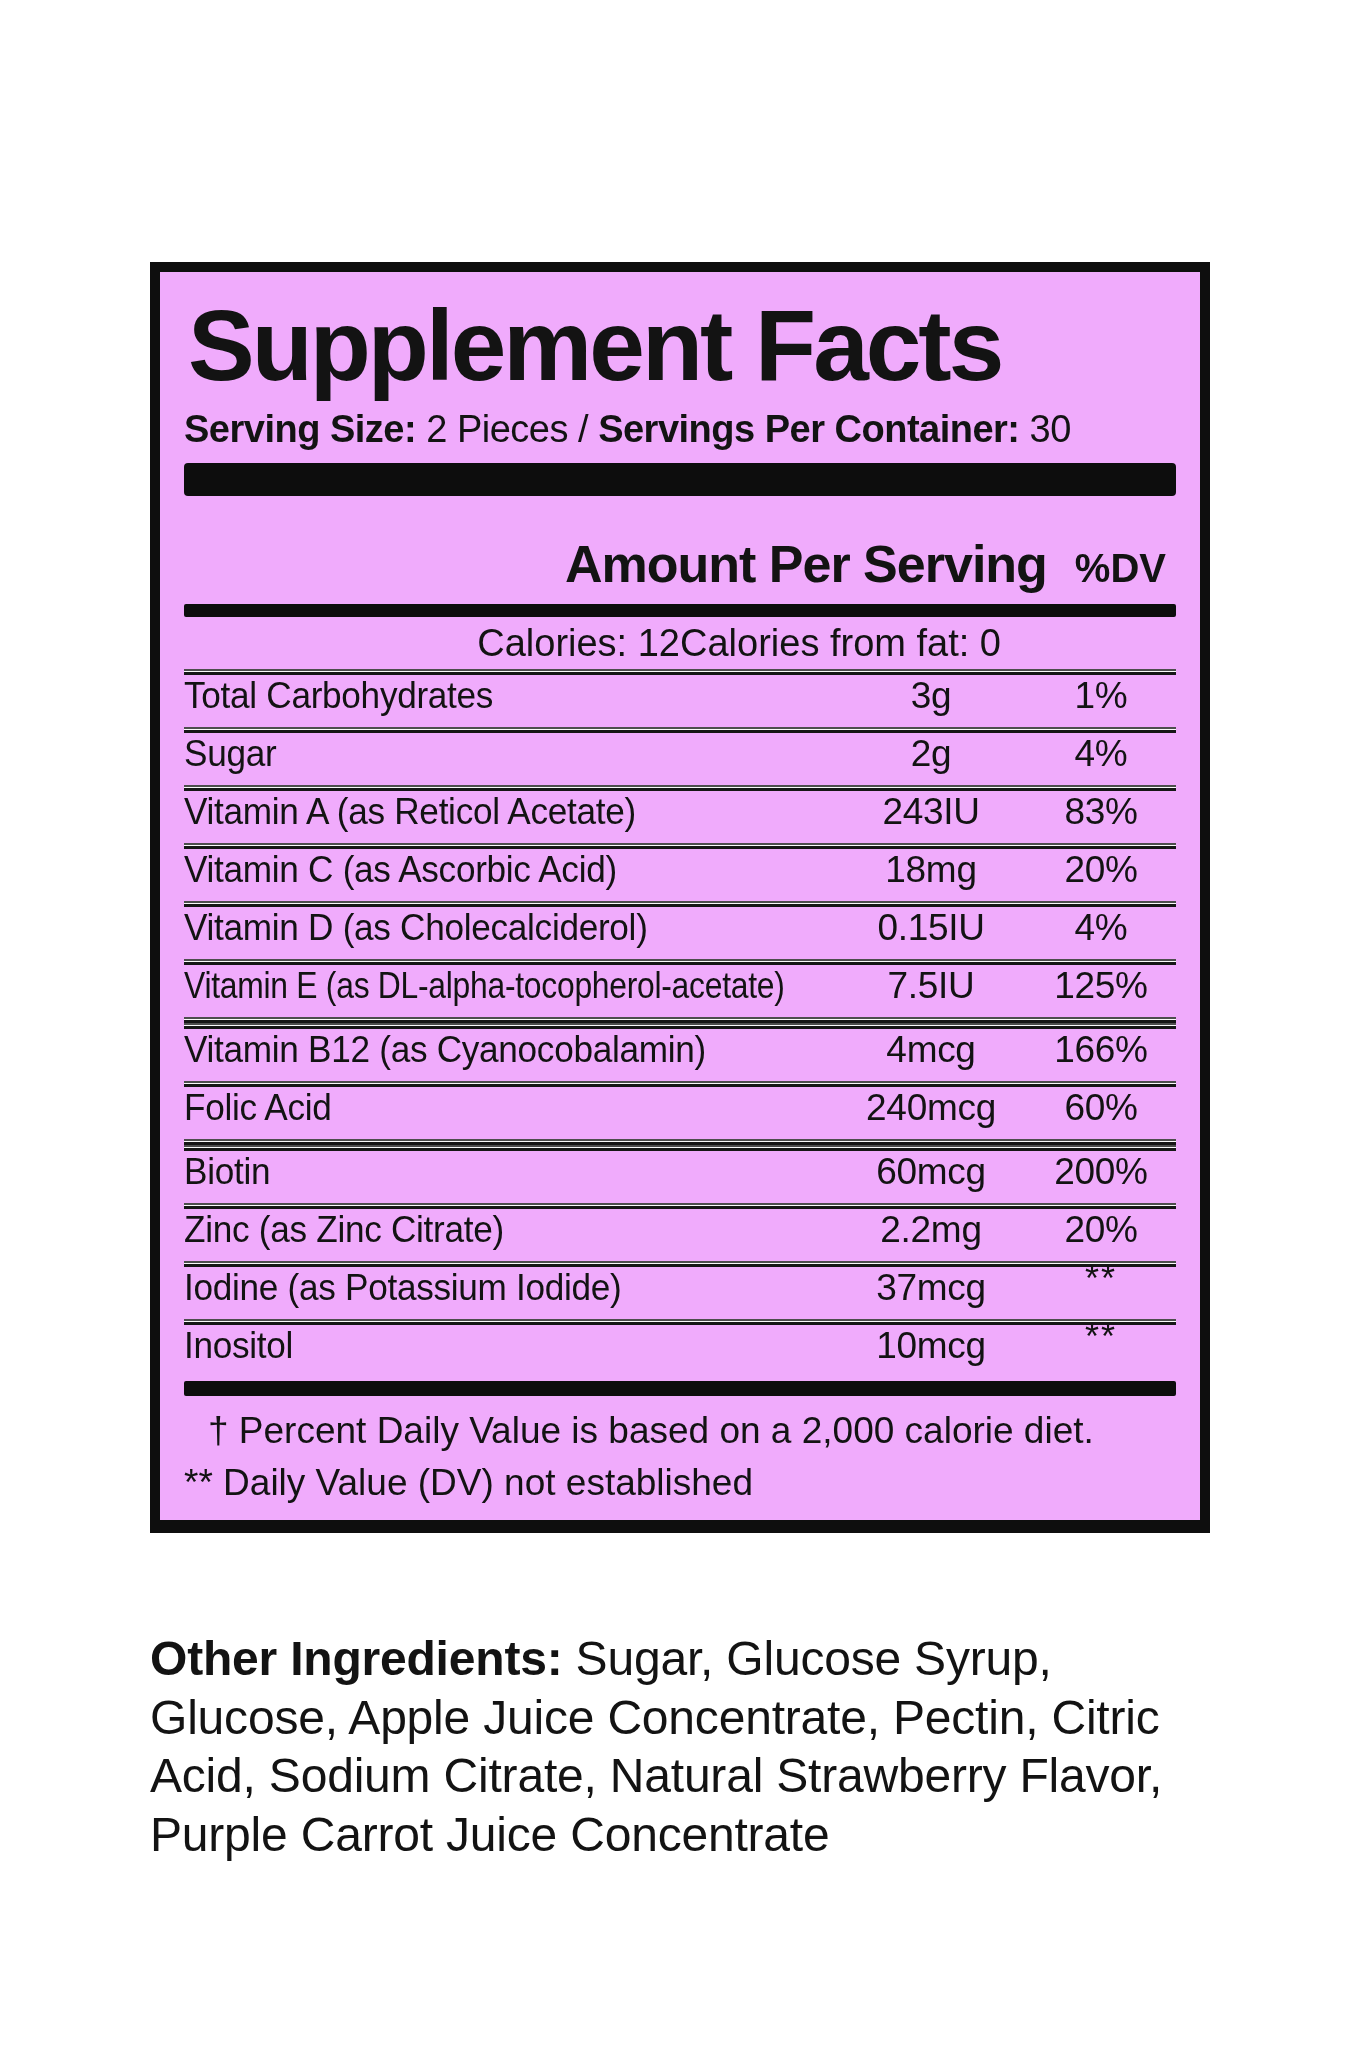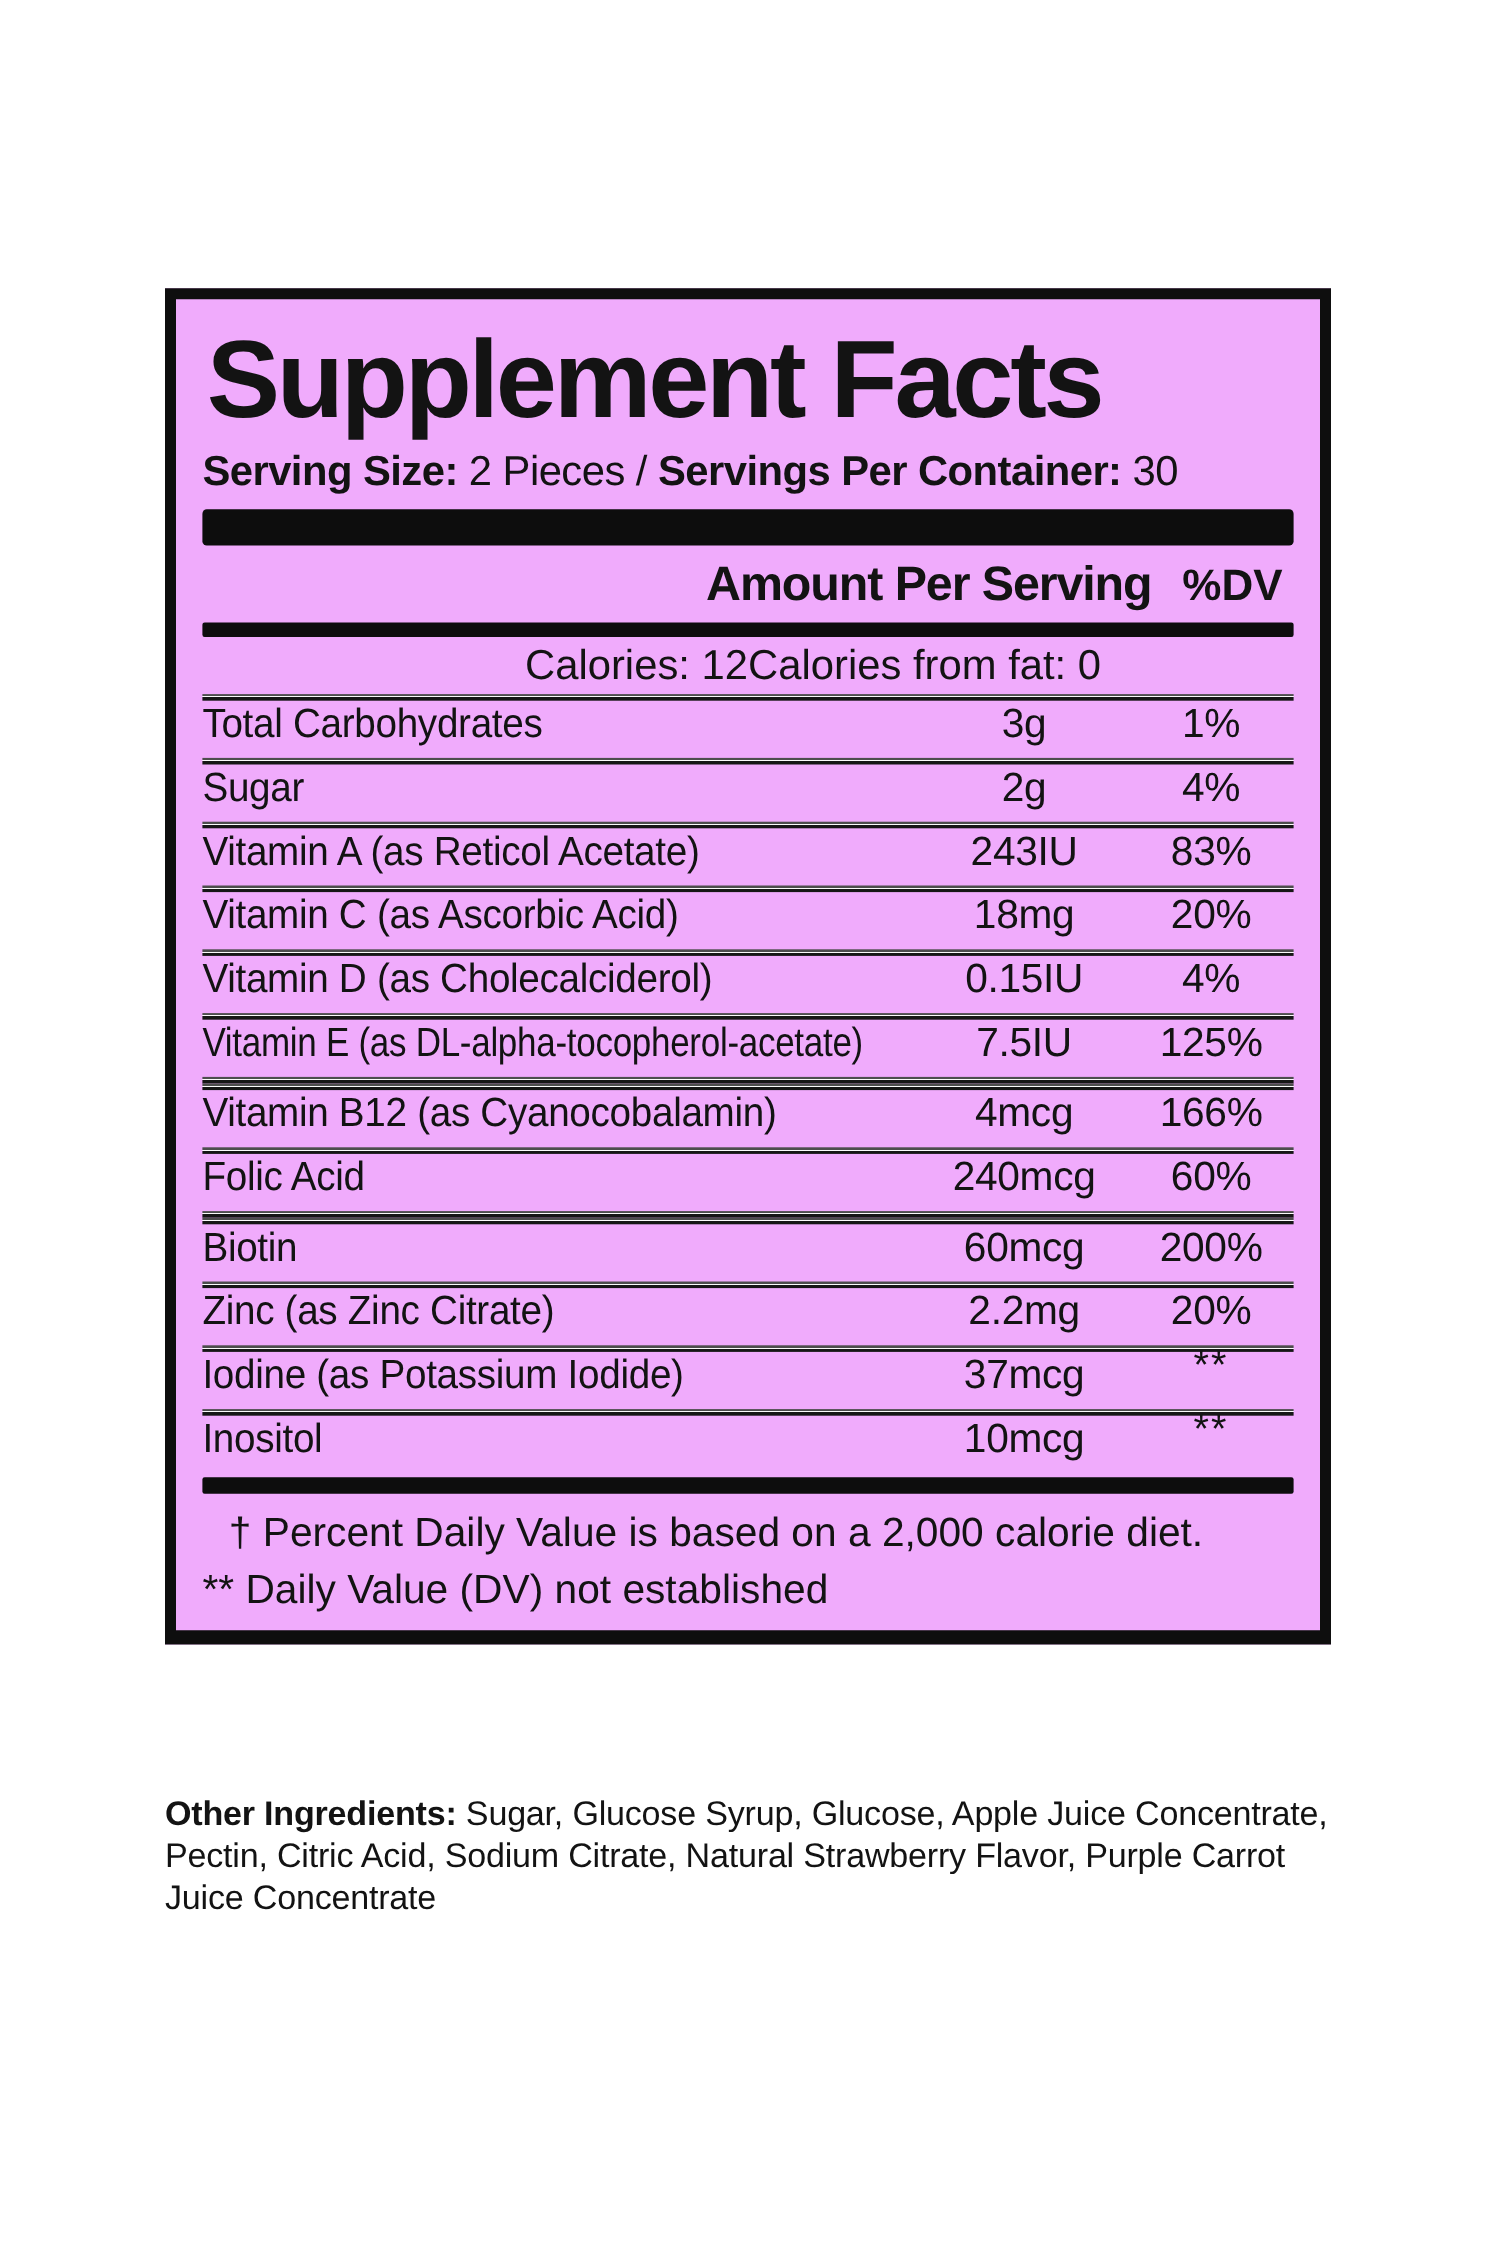--- a/index.html
+++ b/index.html
@@ -16,39 +16,39 @@
     font-weight:bold; font-size:100px; line-height:0.98; letter-spacing:-3px;
     margin:6px 0 0 4px; white-space:nowrap;
   }
   .serving { margin-top:14px; font-size:38px; letter-spacing:-0.5px; white-space:pre-wrap; }
   .b { font-weight:bold; }
   .bar { background:#0d0d0d; }
   .bar-thick  { height:33px; margin-top:12px; border-radius:4px; }
   .bar-mid    { height:13px; margin-top:10px; border-radius:2px; }
   .bar-bottom { height:15px; margin-top:4px;  border-radius:2px; }
   .hdr { display:flex; justify-content:flex-end; align-items:baseline; gap:28px; margin-top:10px; padding-right:10px; }
-  .hdr-amt { font-weight:bold; font-size:44px; letter-spacing:-1px; }
+  .hdr-amt { font-weight:bold; font-size:52px; letter-spacing:-1px;margin-top:28px; }
   .hdr-dv  { font-weight:bold; font-size:40px; }
   .cal { display:flex; align-items:center; min-height:52px; font-size:38px;text-align:right; }
   .cal-left { width:50%; }
   .sep {
     height:6px;
     background:linear-gradient(180deg,#4d4d4d 0,#4d4d4d 2px,#fafafa 2px,#fafafa 3px,#161616 3px,#161616 6px);
   }
   .row { display:flex; align-items:flex-start; min-height:52px; font-size:37px; letter-spacing:-0.3px; }
   .nm  { flex:1 1 auto; min-width:0; white-space:nowrap; transform:scaleX(0.95); transform-origin:0 50%; }
   .row.tight .nm { transform:scaleX(0.86); }
   .amt { flex:0 0 190px; text-align:center; white-space:nowrap; }
   .dv  { flex:0 0 150px; text-align:center; }
   .dv.sup { position:relative; top:-9px; font-size:36px; letter-spacing:2px; }
   .fn1 { margin-top:14px; padding-left:24px; font-size:37px; }
   .fn2 { margin-top:10px; font-size:37px; }
   .other {
     position:absolute; left:150px; top:1630px; width:1085px;
-    font-size:31px; line-height:1.22; letter-spacing:-0.2px; white-space:pre-wrap;
+    font-size:48px; line-height:1.22; letter-spacing:-0.2px; white-space:pre-wrap;
   }
 </style>
 </head>
 <body>
 
 <div class="page">
   <div class="facts-box">
 
     <div class="title">Supplement Facts</div>
 

